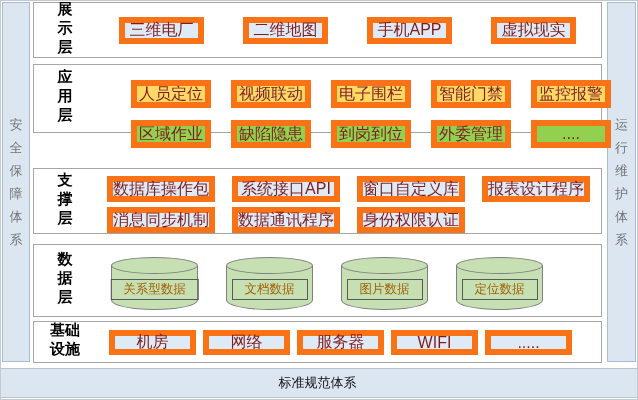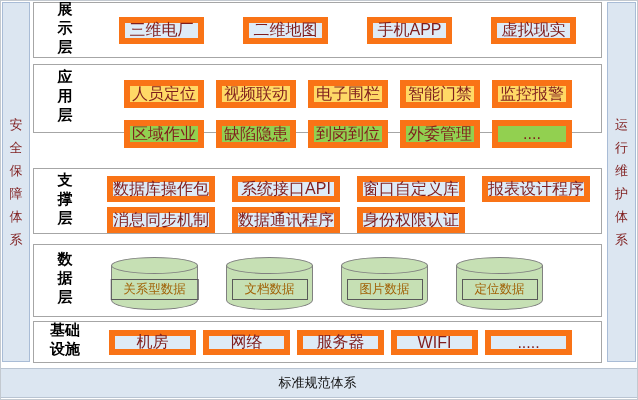--- a/index.html
+++ b/index.html
@@ -6,21 +6,21 @@
   body { background:#fff; font-family:"Liberation Sans","DejaVu Sans",sans-serif; }
   .frame { position:relative; width:638px; height:400px; background:#fff;
            border:1px solid #C3C9D0; overflow:hidden; }
 
   
   .sidebar { position:absolute; top:1px; width:28px; height:360px;
              background:#DCE6F1; border:1px solid #A9BCD6;
              display:flex; align-items:center; justify-content:center; }
   .sidebar.left  { left:1px; }
   .sidebar.right { left:606px; width:29px; }
-  .vtext { width:14px; font-size:13px; line-height:23px; color:#7f1d1d;
+  .vtext { width:14px; font-size:13px; line-height:23px; color:#737373;
            word-break:break-all; text-align:center; }
 
   
   .panel { position:absolute; left:32px; width:569px; background:#fff;
            border:1px solid #A6A6A6; }
   .p1 { top:1px;   height:56px; }
   .p2 { top:63px;  height:69px; }
   .p3 { top:167px; height:66px; }
   .p4 { top:243px; height:73px; }
   .p5 { top:320px; height:42px; }
@@ -37,21 +37,21 @@
         font-size:16px; color:#7f1d1d; white-space:nowrap;
         border:6px solid #f97316; background:#DEEBF7; }
   .bx.blue   { background:#DEEBF7; }
   .bx.yellow { background:#FFD966; }
   .bx.green  { background:#92D050; }
 
   
   .r-pres { top:14px; left:85px; gap:39px; }
   .r-pres .bx { width:85px; height:27px; }
   
-  .r-app { left:74px; gap:12px;padding-left:16px; }
+  .r-app { left:81px; gap:20px;padding-left:16px; }
   .r-app1 { top:15px; } .r-app2 { top:55px; }
   .r-app .bx { width:80px; height:28px; }
   
   .r-sup { left:73px; gap:17px; }
   .r-sup1 { top:7px; } .r-sup2 { top:38px; }
   .r-sup .bx { width:108px; height:26px; }
   
   .r-inf { top:8px; left:75px; gap:7px; }
   .r-inf .bx { width:87px; height:25px; }
 

